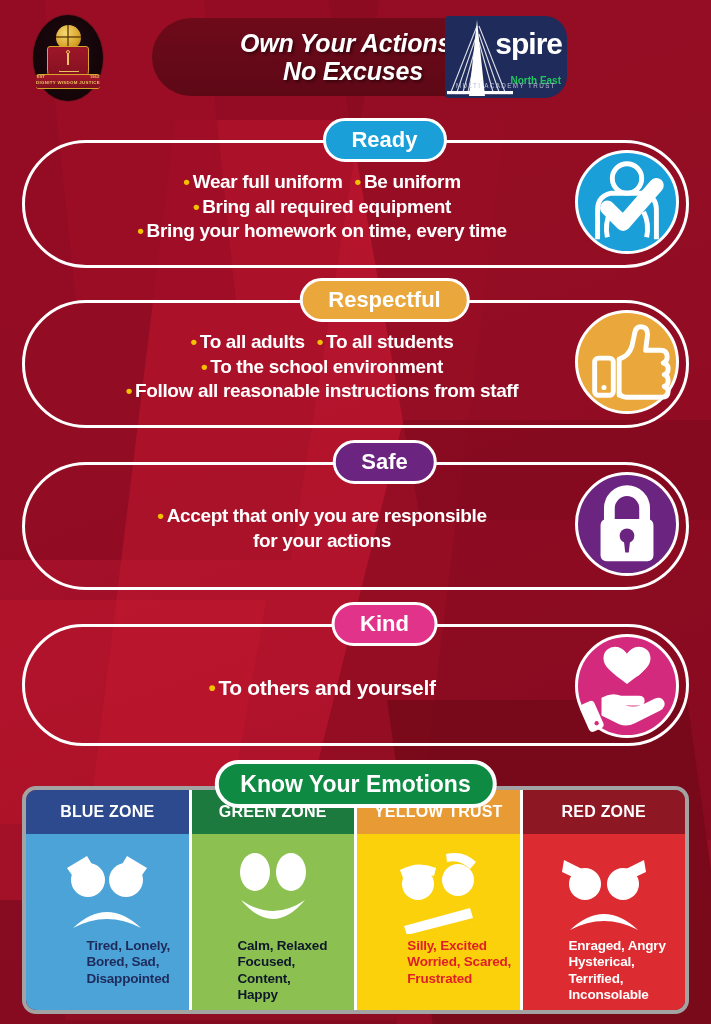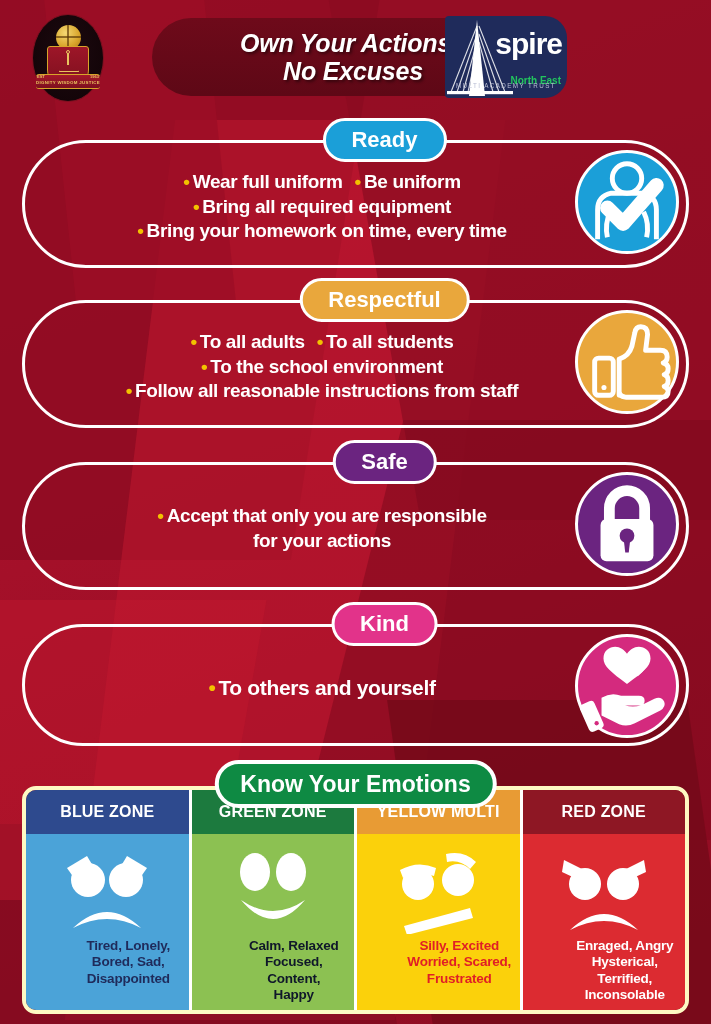--- a/index.html
+++ b/index.html
@@ -177,41 +177,41 @@
   #card-safe .card-frame { height: 128px; }
   #card-kind   { top: 602px; }
   #card-kind .card-frame { height: 122px; }
   #card-kind .card-lines { top: 72px; }
   #card-safe .card-lines { top: 58px; }
 
   
   .emotions { position: absolute; left: 22px; top: 786px; width: 667px; height: 228px; }
   .emo-frame {
     position: absolute; inset: 0;
-    border: 4px solid #fef9c3; border-radius: 14px;
+    border: 4px solid #a3a3a3; border-radius: 14px;
     overflow: hidden; display: flex;
   }
   .emo-badge {
     position: absolute; top: -26px; left: 50%; transform: translateX(-50%);
     height: 48px; padding: 0 22px; z-index: 4;
     background: #0E8A43; border: 4px solid #fff; border-radius: 24px;
     display: flex; align-items: center; justify-content: center;
     color: #fff; font-weight: 800; font-size: 23px; white-space: nowrap;
   }
   .zone { flex: 1 1 0; display: flex; flex-direction: column; position: relative; }
   .zone + .zone { border-left: 3px solid #fff; }
   .zone-head {
     height: 44px; display: flex; align-items: center; justify-content: center;
     color: #fff; font-weight: 800; font-size: 16px; letter-spacing: .2px;
   }
   .zone-body { flex: 1; display: flex; flex-direction: column; align-items: center;
                padding-top: 8px; }
   .zone-face { width: 120px; height: 92px; }
   .zone-desc {
-    margin-top: 4px; text-align: center; font-weight: 800;
+    margin-top: 4px; text-align: left; font-weight: 800;
     font-size: 13.5px; line-height: 1.22; letter-spacing: -.2px;
     white-space: pre-line; padding: 0 4px; margin-left: 42px;
   }
 </style>
 </head>
 <body>
 
 <div class="bg">
   <div class="bg-base"></div>
   <div class="poly p1"></div>
@@ -363,21 +363,21 @@
             <ellipse cx="78" cy="30" rx="15" ry="19" fill="#fff"></ellipse>
             <path d="M28 58 Q60 96 92 58 Q60 80 28 58Z" fill="#fff"></path>
           </svg>
           <div class="zone-desc" style="color:#0f172a">Calm, Relaxed
 Focused, Content,
 Happy</div>
         </div>
       </div>
 
       <div class="zone">
-        <div class="zone-head" style="background:#E89B34">YELLOW MULTI</div>
+        <div class="zone-head" style="background:#E89B34">YELLOW TRUST</div>
         <div class="zone-body" style="background:#FBD10B">
           <svg class="zone-face" viewBox="0 0 120 92">
             <circle cx="40" cy="42" r="16" fill="#fff"></circle>
             <circle cx="80" cy="38" r="16" fill="#fff"></circle>
             <path d="M22 28 Q40 18 58 26 L56 34 Q40 28 25 36Z" fill="#fff"></path>
             <path d="M68 12 Q86 8 98 20 L92 27 Q82 17 69 20Z" fill="#fff"></path>
             <path d="M26 84 L92 66 L95 76 L29 93Z" fill="#fff"></path>
           </svg>
           <div class="zone-desc" style="color:#E01F26">Silly, Excited
 Worried, Scared,

